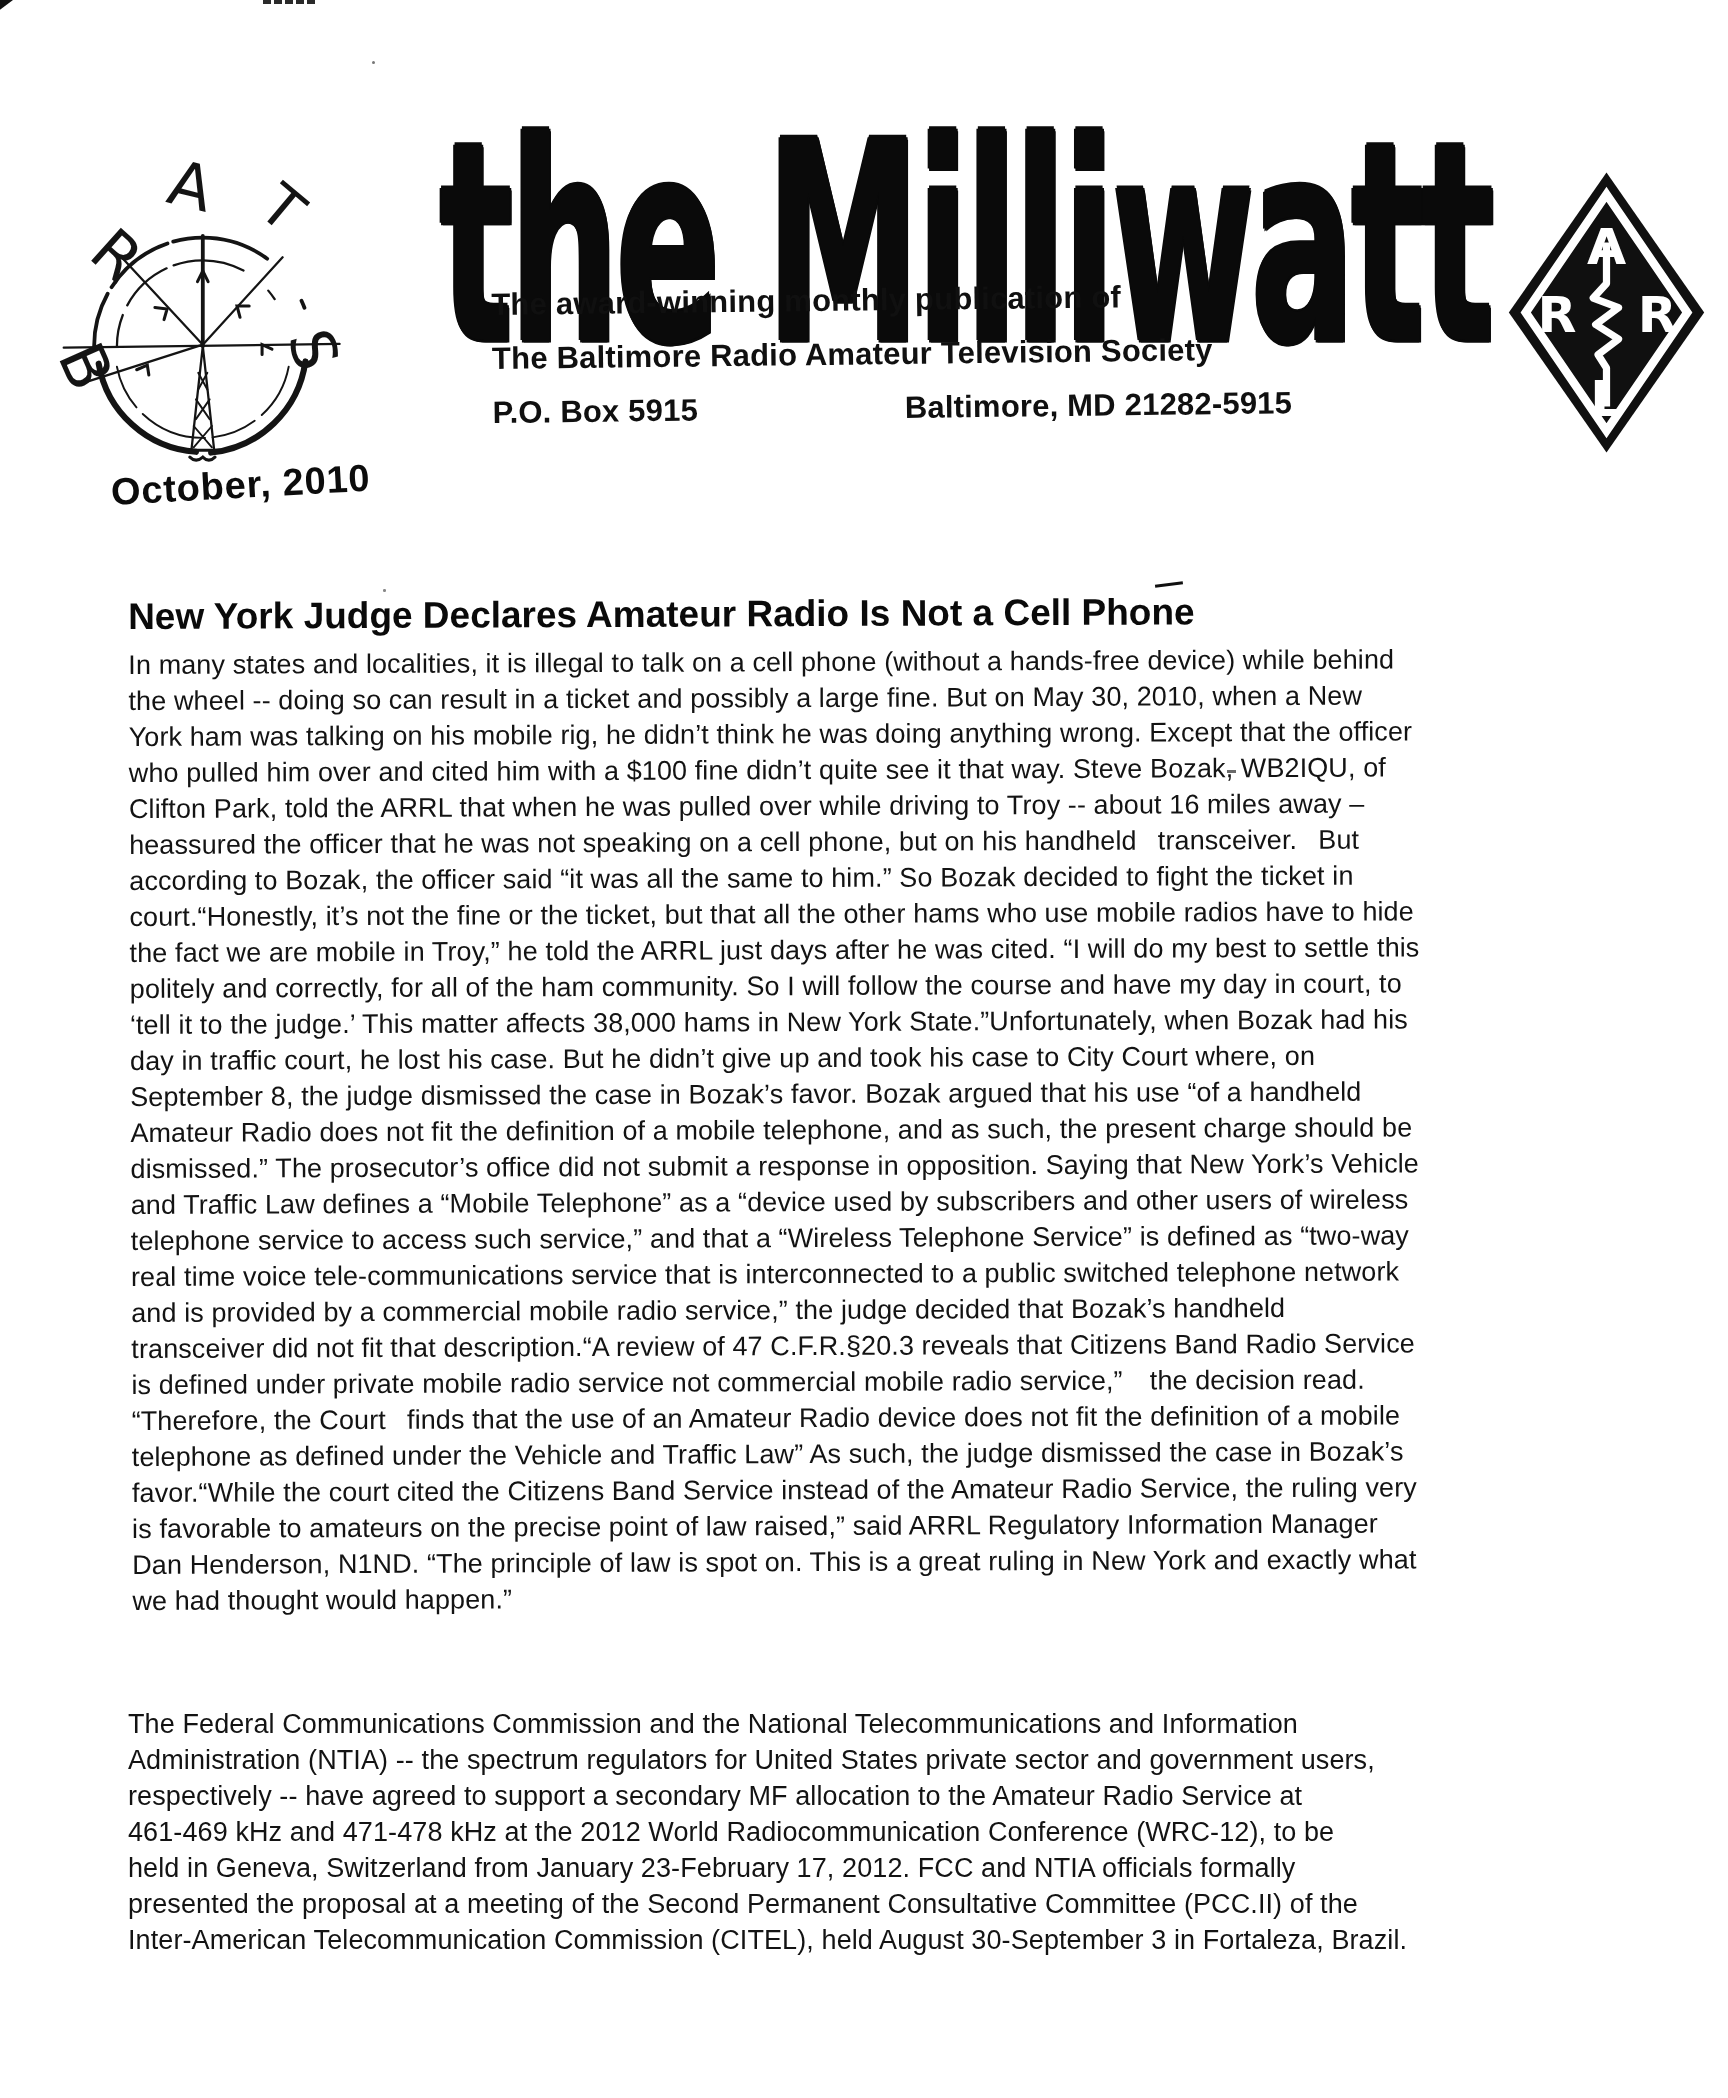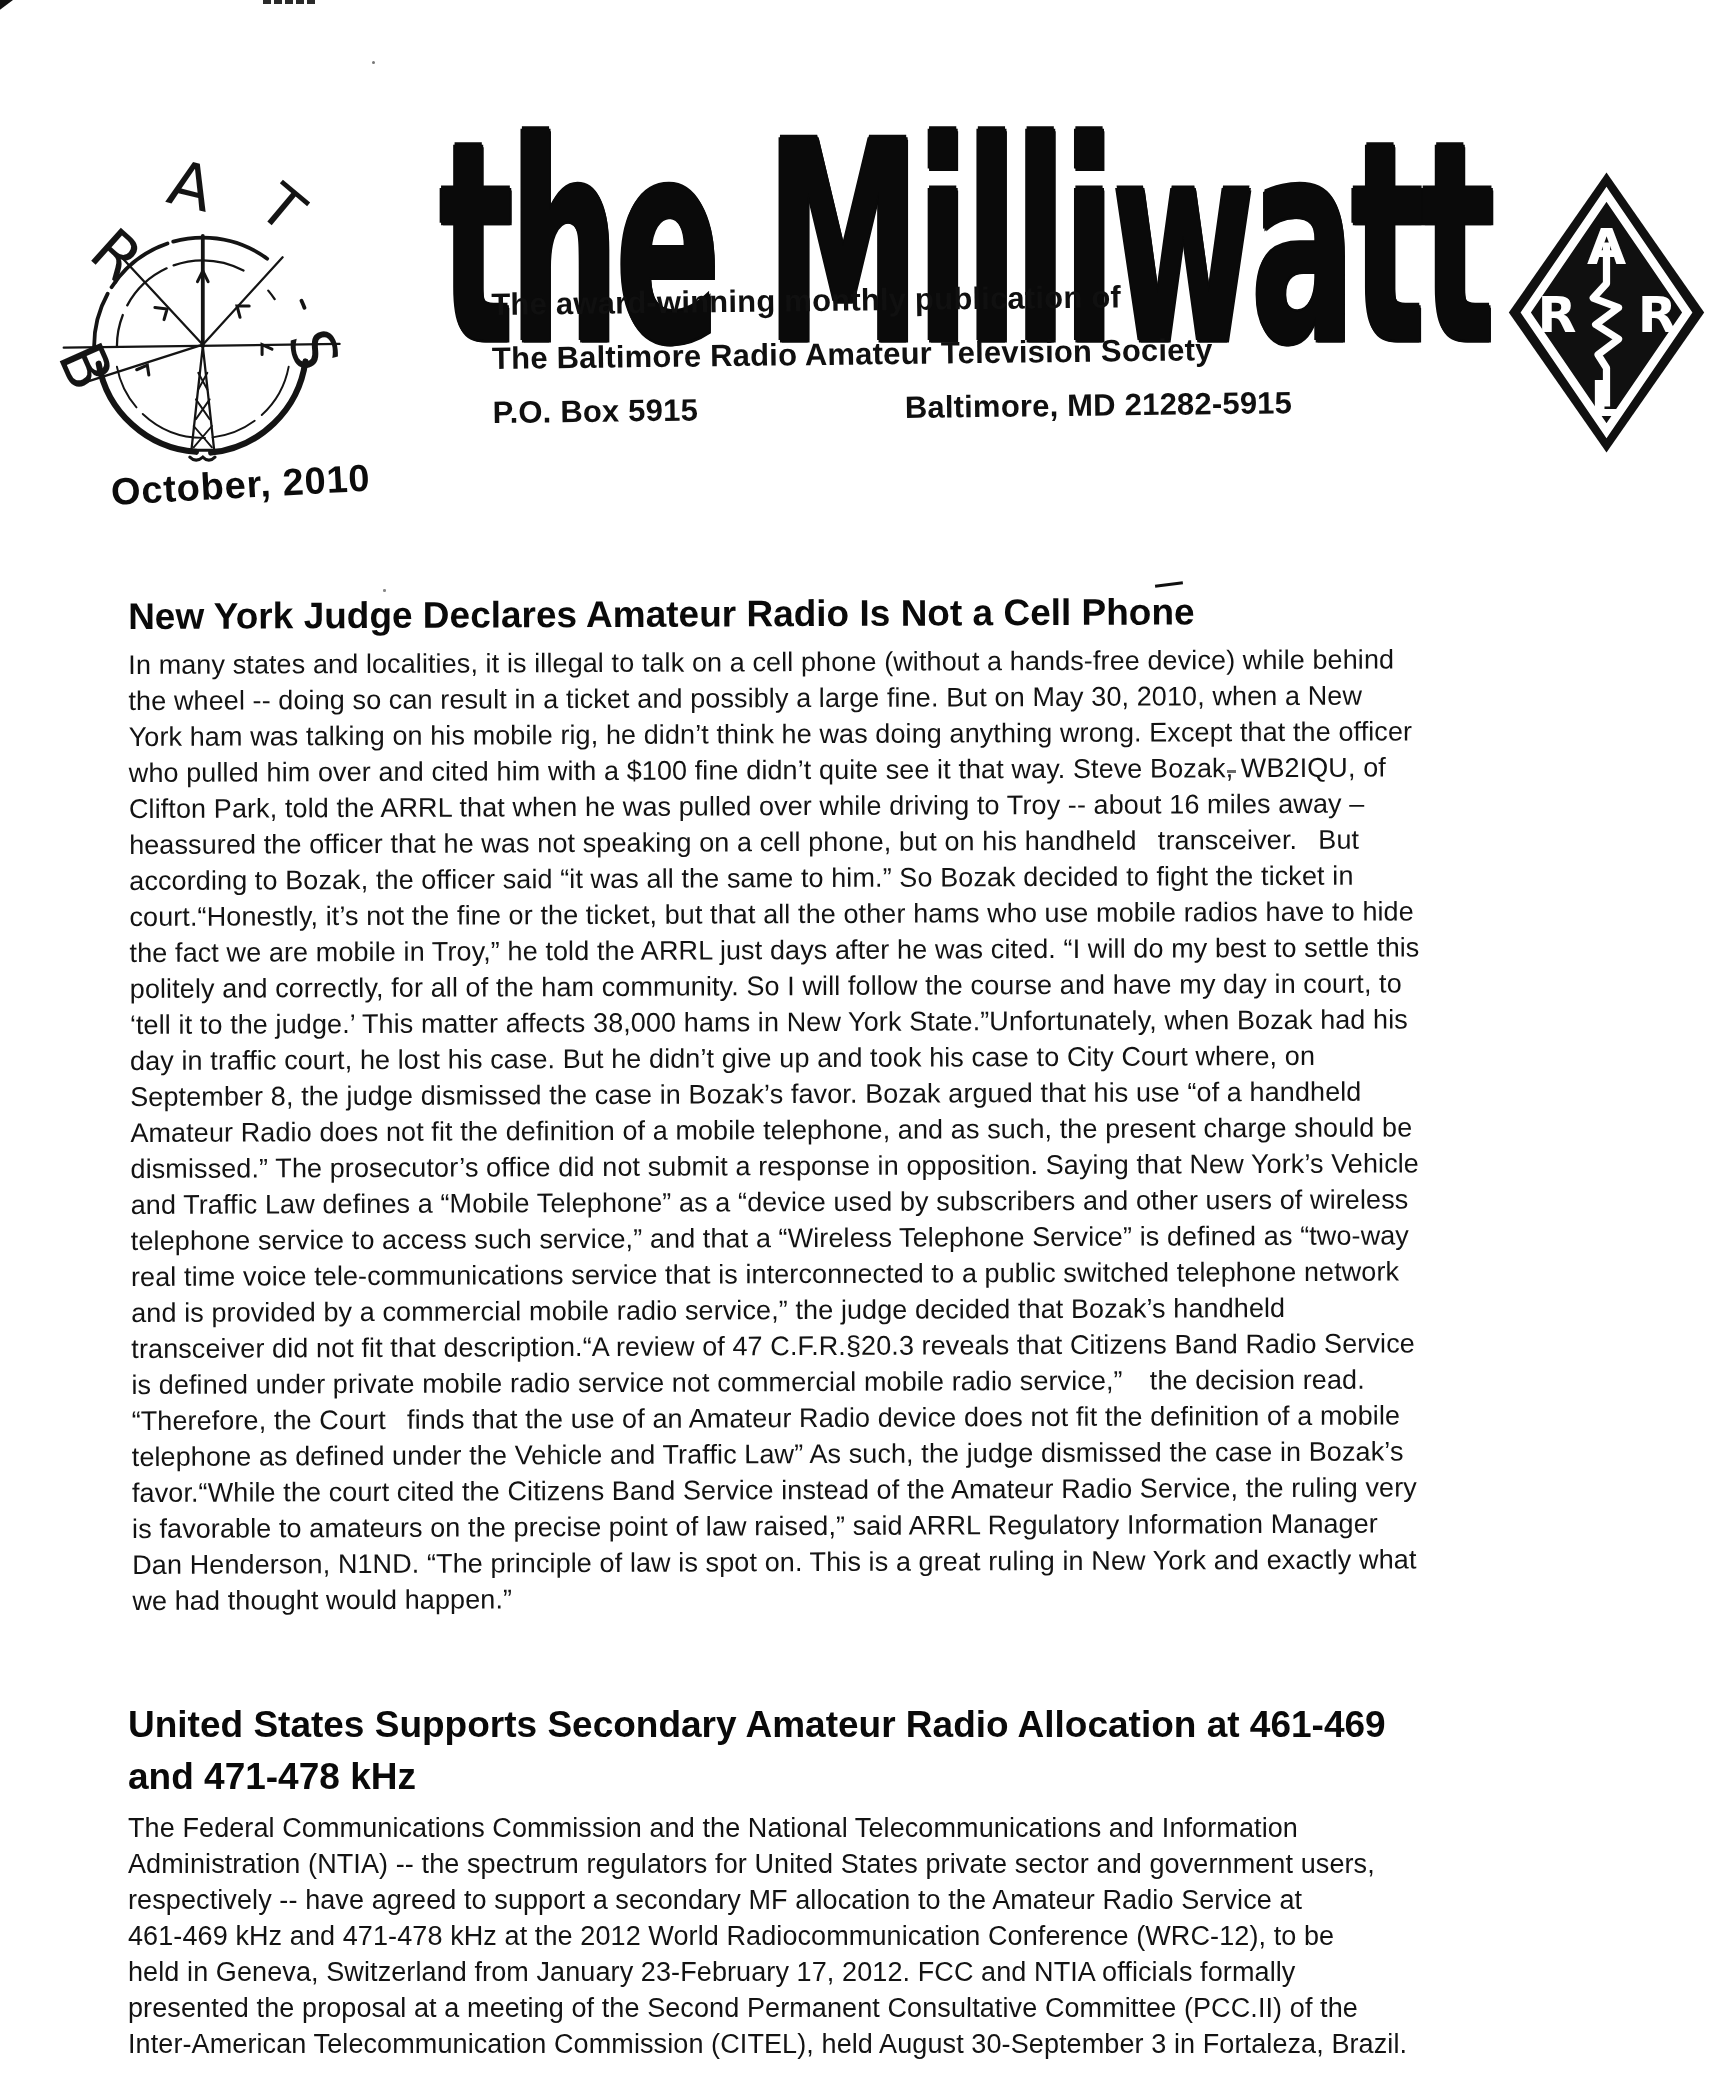--- a/index.html
+++ b/index.html
@@ -157,22 +157,20 @@
 is defined under private mobile radio service not commercial mobile radio service,” the decision read.
 “Therefore, the Court  finds that the use of an Amateur Radio device does not fit the definition of a mobile
 telephone as defined under the Vehicle and Traffic Law” As such, the judge dismissed the case in Bozak’s
 favor.“While the court cited the Citizens Band Service instead of the Amateur Radio Service, the ruling very
 is favorable to amateurs on the precise point of law raised,” said ARRL Regulatory Information Manager
 Dan Henderson, N1ND. “The principle of law is spot on. This is a great ruling in New York and exactly what
 we had thought would happen.”</p>
   </section>
 
   <section class="article article2">
-    <h2>United States Supports Secondary Amateur Radio Allocation at 461-469
-and 471-478 kHz</h2>
     <p class="body">The Federal Communications Commission and the National Telecommunications and Information
 Administration (NTIA) -- the spectrum regulators for United States private sector and government users,
 respectively -- have agreed to support a secondary MF allocation to the Amateur Radio Service at
 461-469 kHz and 471-478 kHz at the 2012 World Radiocommunication Conference (WRC-12), to be
 held in Geneva, Switzerland from January 23-February 17, 2012. FCC and NTIA officials formally
 presented the proposal at a meeting of the Second Permanent Consultative Committee (PCC.II) of the
 Inter-American Telecommunication Commission (CITEL), held August 30-September 3 in Fortaleza, Brazil.</p>
   </section>
 
 </div>

